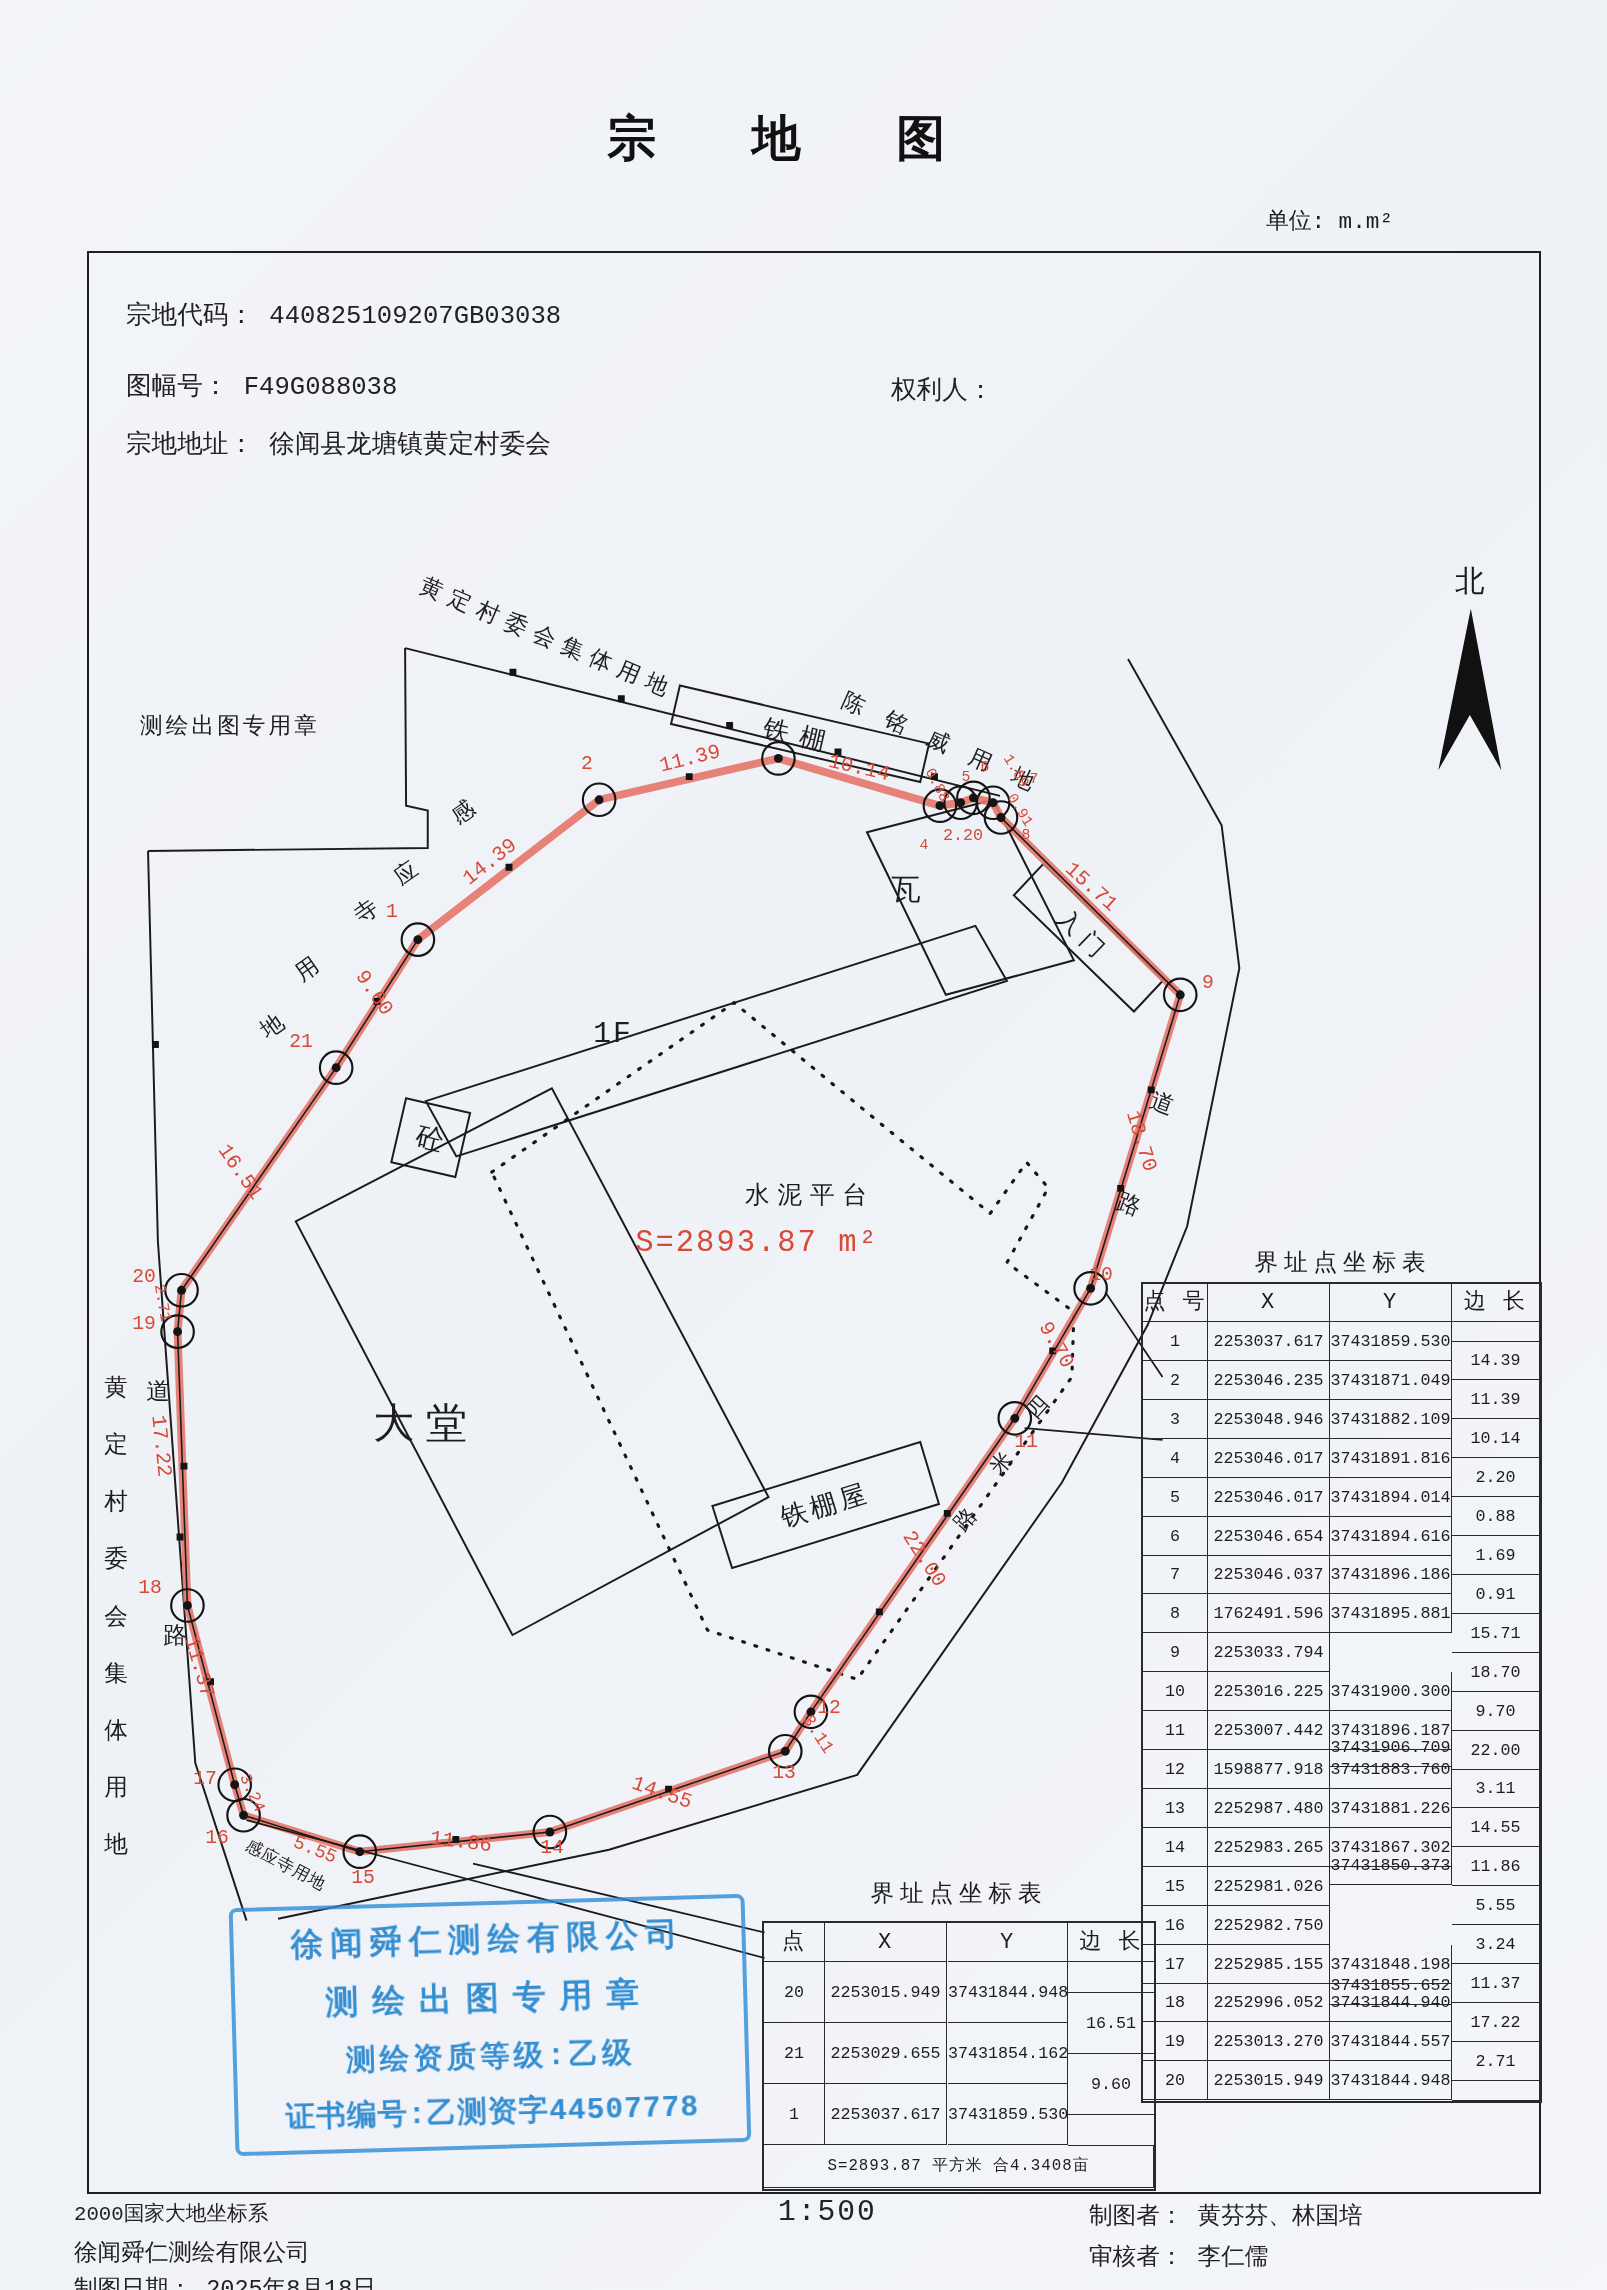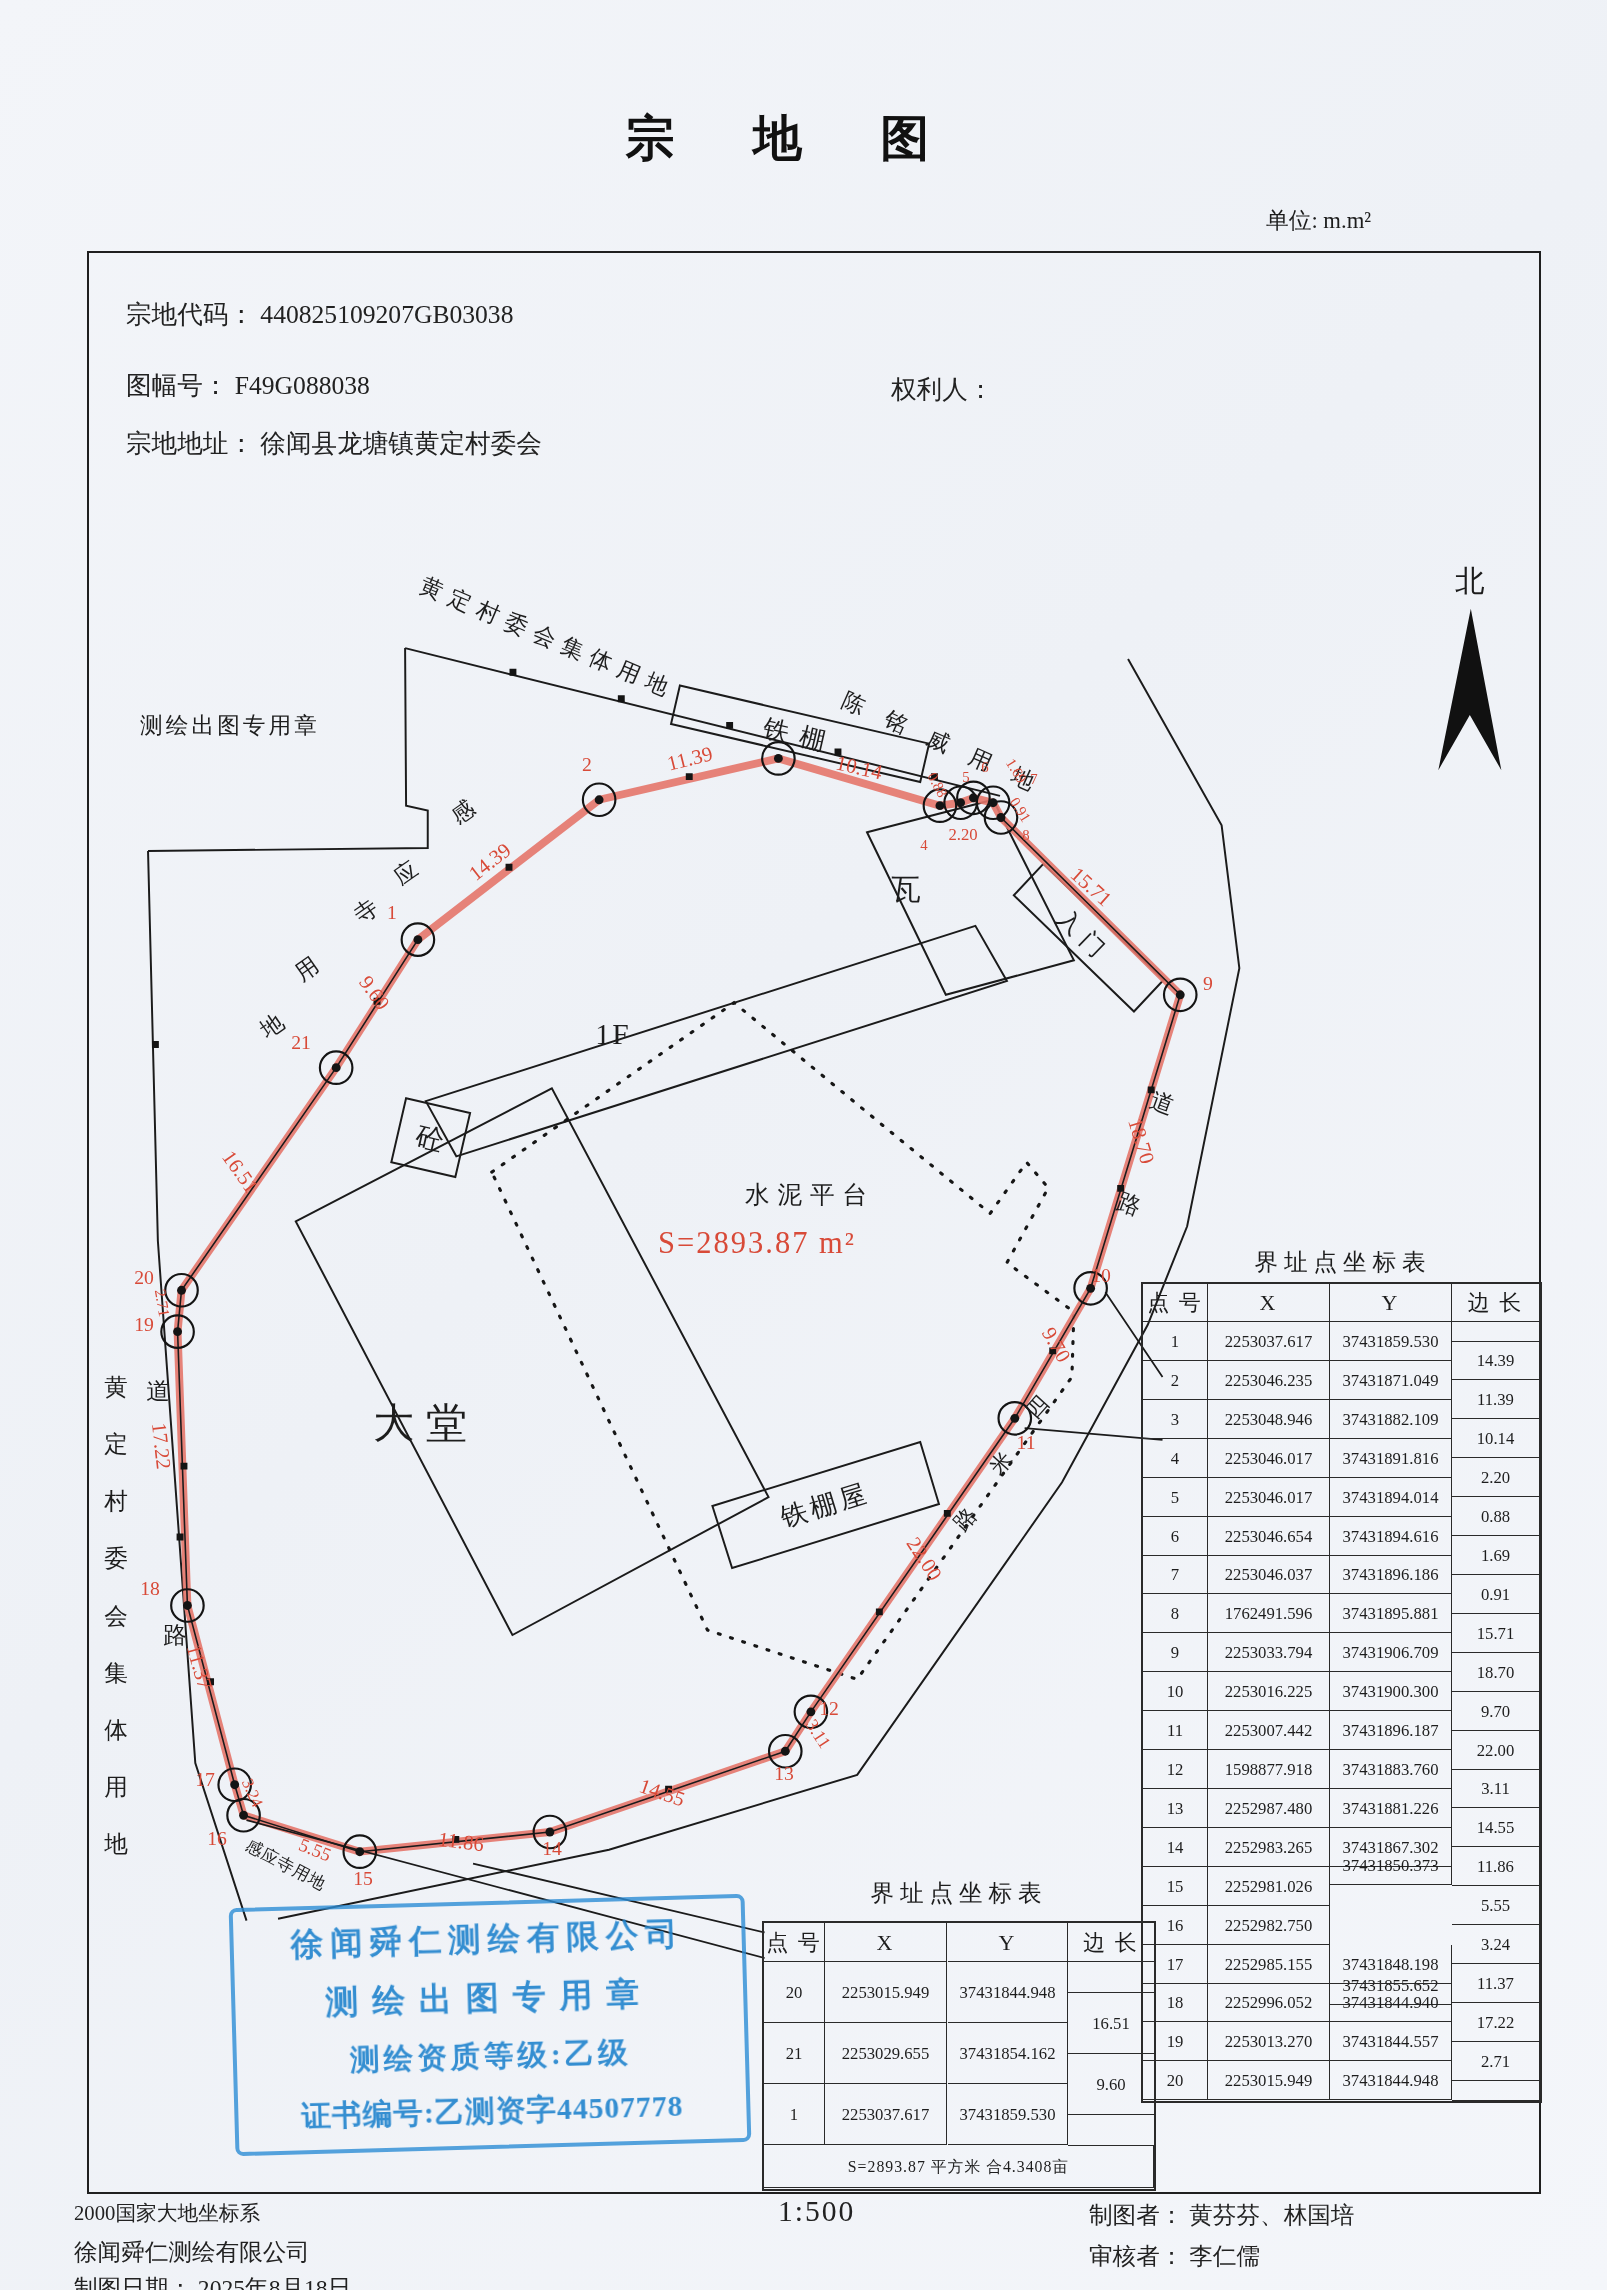--- a/index.html
+++ b/index.html
@@ -1,18 +1,18 @@
 <!DOCTYPE html>
 <html><head>
 <meta charset="utf-8">
 <style>
   html,body{margin:0;padding:0;background:#b9bec6;}
   .sheet{position:relative;width:1608px;height:2290px;margin:0 auto;overflow:hidden;
     background:linear-gradient(135deg,#f3f5f9 0%,#eef1f6 45%,#f4f6fa 100%);
-    font-family:Liberation Serif, serif;color:#1c1c1c;}
+    font-family:Liberation Mono, monospace;color:#1c1c1c;}
   .abs{position:absolute;white-space:nowrap;}
   .doc-title{font-size:49px;letter-spacing:33px;font-weight:bold;color:#111;}
   .meta{font-size:25.6px;color:#222;}
   .unit{font-size:22.7px;}
   .frame{position:absolute;border:2.5px solid #1f1f1f;background:transparent;}
   svg{position:absolute;left:0;top:0;}
   .mlabel{position:absolute;transform-origin:center center;white-space:nowrap;color:#1d1d1d;}
   .mlabel.red{color:#d84a38;}
   .ptlabel{position:absolute;transform-origin:center center;color:#d84a38;font-size:19.7px;white-space:nowrap;}
   .tcell{position:absolute;box-sizing:border-box;border-right:1.6px solid #2a2a2a;border-bottom:1.6px solid #2a2a2a;
@@ -227,21 +227,21 @@
       <div class="tcell" style="left: 1208px; top: 1517px; width: 122px; height: 39px; line-height: 39px;">2253046.654</div>
       <div class="tcell" style="left: 1330px; top: 1517px; width: 122px; height: 39px; line-height: 39px;">37431894.616</div>
       <div class="tcell" style="left: 1143px; top: 1555px; width: 65px; height: 39px; line-height: 39px;">7</div>
       <div class="tcell" style="left: 1208px; top: 1555px; width: 122px; height: 39px; line-height: 39px;">2253046.037</div>
       <div class="tcell" style="left: 1330px; top: 1555px; width: 122px; height: 39px; line-height: 39px;">37431896.186</div>
       <div class="tcell" style="left: 1143px; top: 1594px; width: 65px; height: 39px; line-height: 39px;">8</div>
       <div class="tcell" style="left: 1208px; top: 1594px; width: 122px; height: 39px; line-height: 39px;">1762491.596</div>
       <div class="tcell" style="left: 1330px; top: 1594px; width: 122px; height: 39px; line-height: 39px;">37431895.881</div>
       <div class="tcell" style="left: 1143px; top: 1633px; width: 65px; height: 39px; line-height: 39px;">9</div>
       <div class="tcell" style="left: 1208px; top: 1633px; width: 122px; height: 39px; line-height: 39px;">2253033.794</div>
-      <div class="tcell" style="left: 1330px; top: 1633px; width: 122px; height: 39px; line-height: 39px;">37431906.709</div>
+      <div class="tcell" style="left: 1330px; top: 1728px; width: 122px; height: 39px; line-height: 39px;">37431906.709</div>
       <div class="tcell" style="left: 1143px; top: 1672px; width: 65px; height: 39px; line-height: 39px;">10</div>
       <div class="tcell" style="left: 1208px; top: 1672px; width: 122px; height: 39px; line-height: 39px;">2253016.225</div>
       <div class="tcell" style="left: 1330px; top: 1672px; width: 122px; height: 39px; line-height: 39px;">37431900.300</div>
       <div class="tcell" style="left: 1143px; top: 1711px; width: 65px; height: 39px; line-height: 39px;">11</div>
       <div class="tcell" style="left: 1208px; top: 1711px; width: 122px; height: 39px; line-height: 39px;">2253007.442</div>
       <div class="tcell" style="left: 1330px; top: 1711px; width: 122px; height: 39px; line-height: 39px;">37431896.187</div>
       <div class="tcell" style="left: 1143px; top: 1750px; width: 65px; height: 39px; line-height: 39px;">12</div>
       <div class="tcell" style="left: 1208px; top: 1750px; width: 122px; height: 39px; line-height: 39px;">1598877.918</div>
       <div class="tcell" style="left: 1330px; top: 1750px; width: 122px; height: 39px; line-height: 39px;">37431883.760</div>
       <div class="tcell" style="left: 1143px; top: 1789px; width: 65px; height: 39px; line-height: 39px;">13</div>

